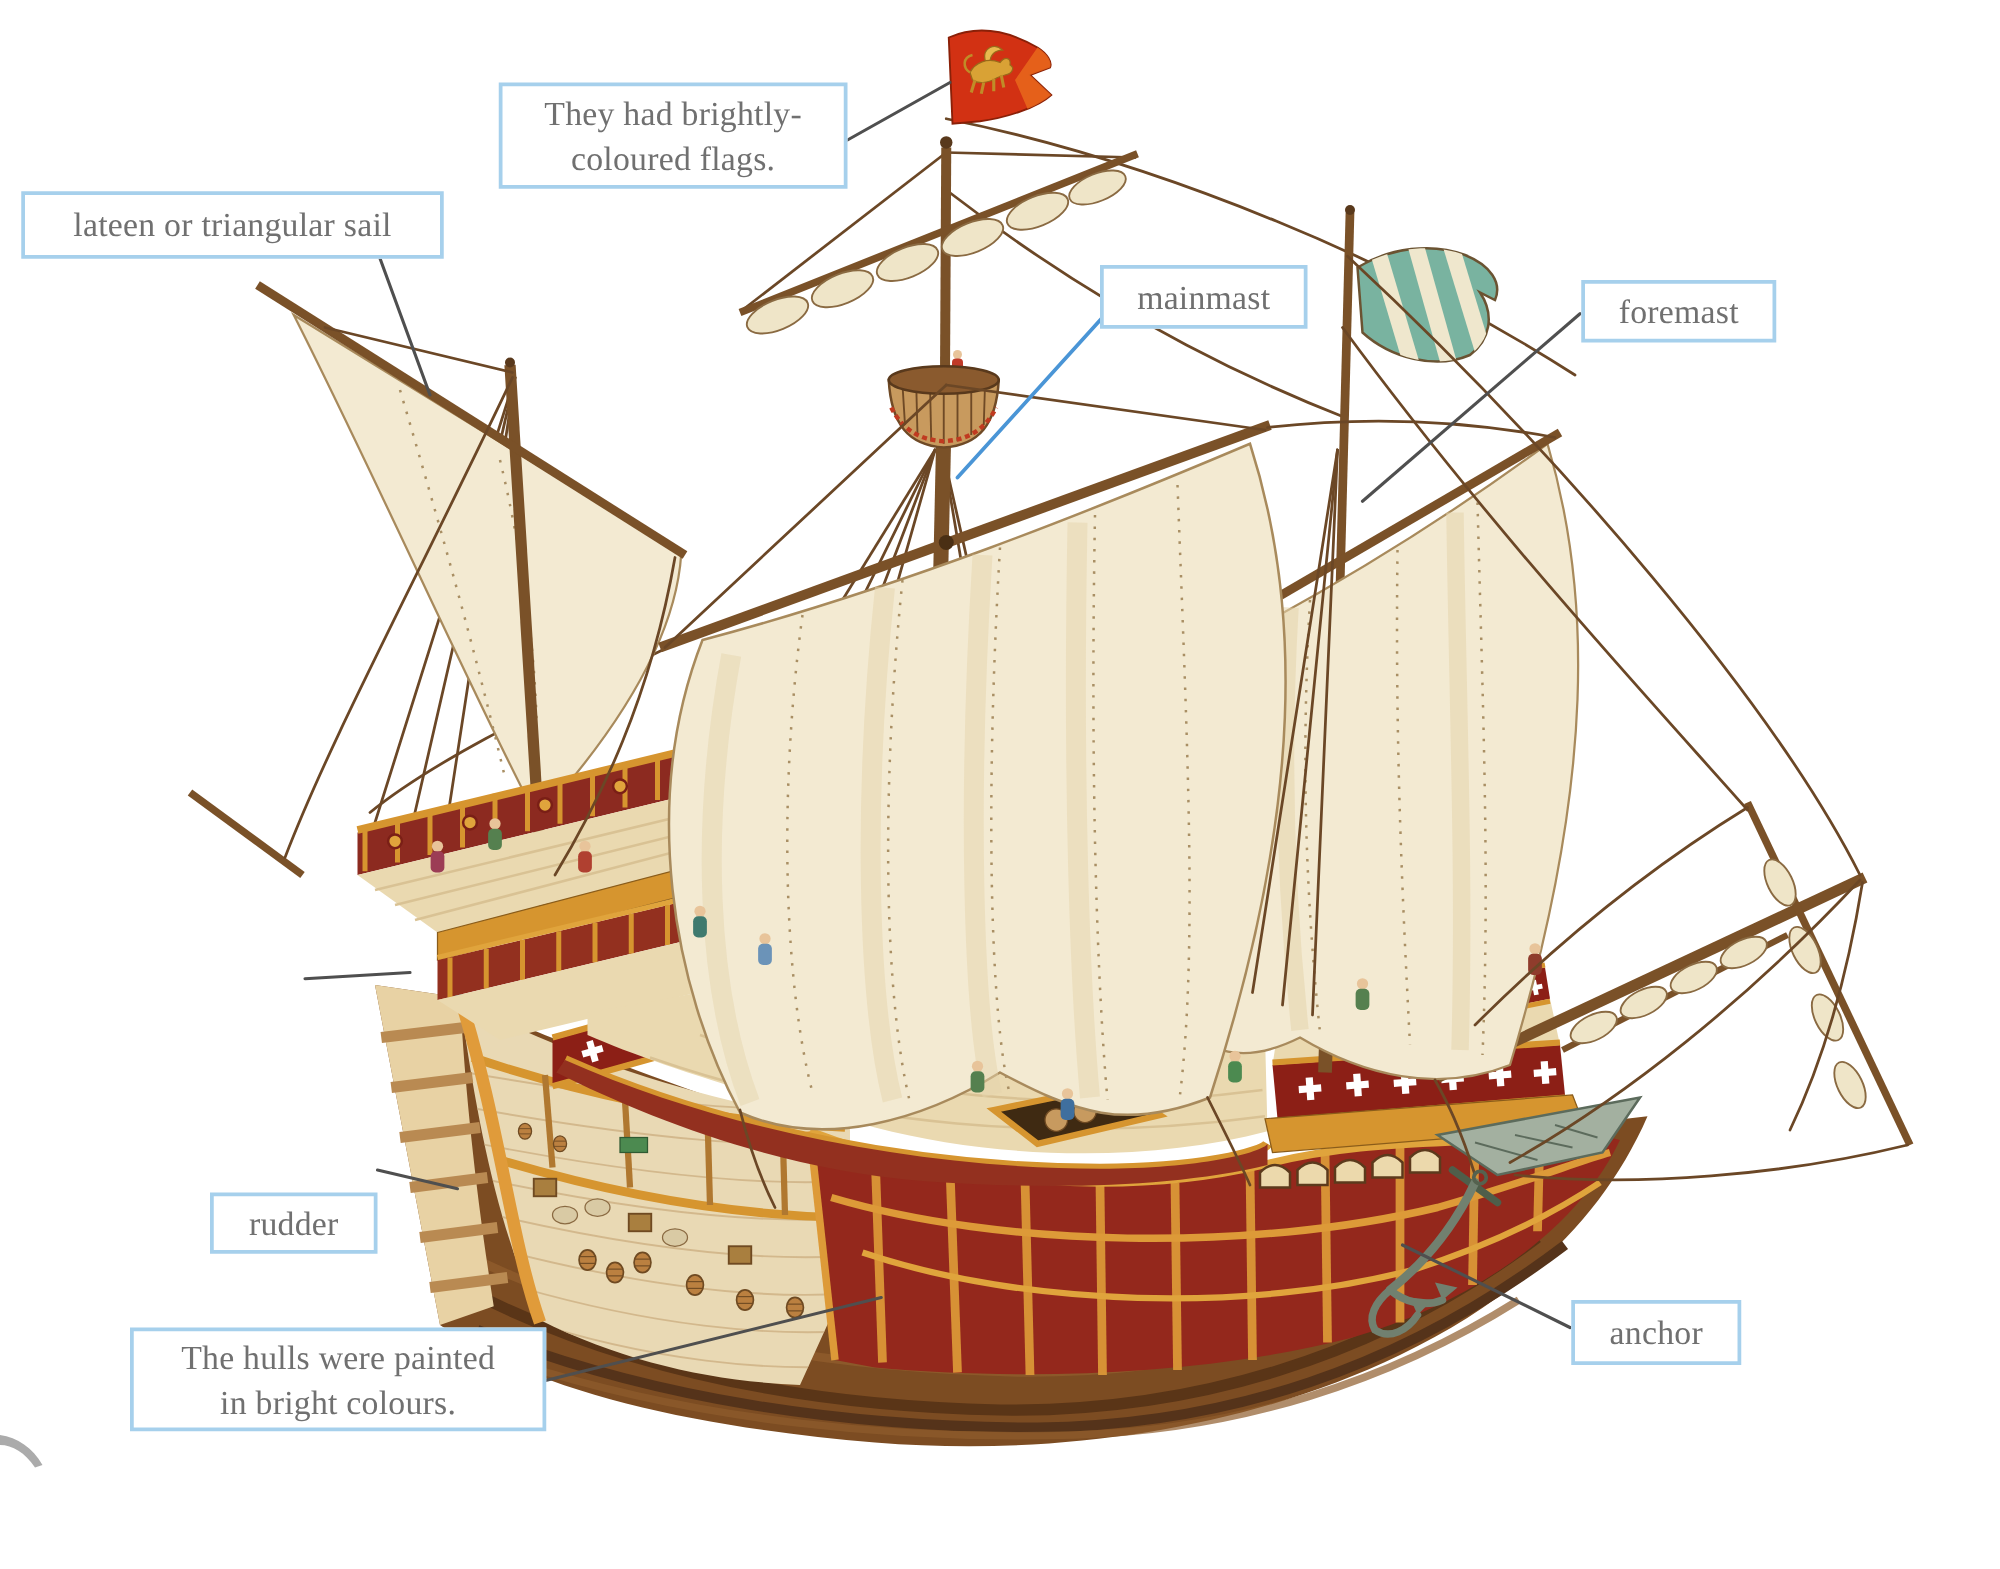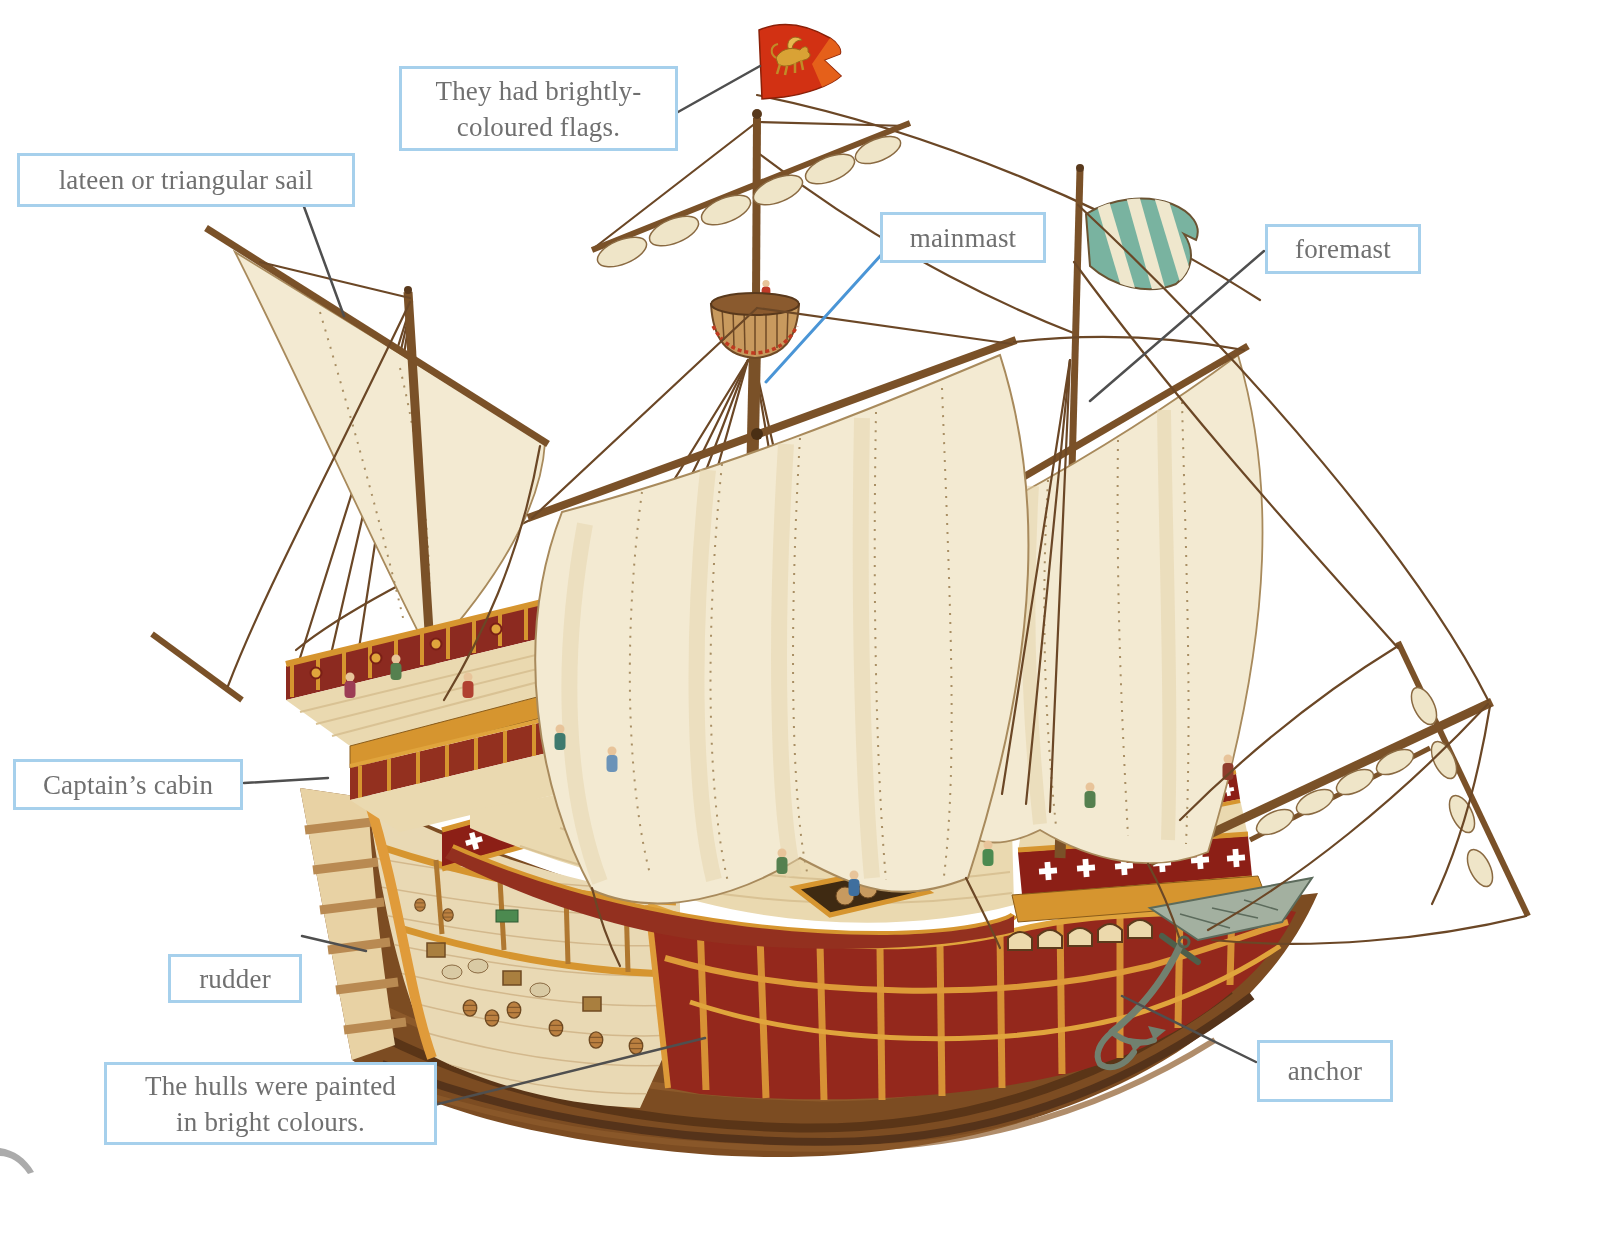--- a/index.html
+++ b/index.html
@@ -10,21 +10,21 @@
          color:#707070;font-size:27px;line-height:36px;letter-spacing:.2px;
          display:flex;align-items:center;justify-content:center;text-align:center;
          white-space:pre-line;z-index:5;}
   #lb-flags   {left:399px;  top:66px;   width:279px; height:85px;}
   #lb-lateen  {left:17px;   top:153px;  width:338px; height:54px;}
   #lb-mainmast{left:880px;  top:212px;  width:166px; height:51px;}
   #lb-foremast{left:1265px; top:224px;  width:156px; height:50px;text-align:center;}
   #lb-captain {left:13px;   top:759px;  width:230px; height:51px;}
   #lb-rudder  {left:168px;  top:954px;  width:134px; height:49px;}
   #lb-hulls   {left:104px;  top:1062px; width:333px; height:83px;}
-  #lb-anchor  {left:1257px; top:1040px; width:136px; height:62px;}
+  #lb-anchor  {left:1257px; top:1040px; width:136px; height:52px;}
 </style>
 </head>
 <body>
 
 <div id="stage">
 
 <svg id="ship-svg" width="1600" height="1255" viewBox="0 0 1600 1255">
   <defs>
     <path id="xc" d="M -3.2,-10 H 3.2 V -3.2 H 10 V 3.2 H 3.2 V 10 H -3.2 V 3.2 H -10 V -3.2 H -3.2 Z" fill="#ffffff"></path>
     <g id="pp">
@@ -456,18 +456,17 @@
   </g>
 
   <path d="M 0,1148 C 14,1150 26,1158 34,1172 L 28,1174 C 20,1162 10,1156 0,1156 Z" fill="#8f8f8f" opacity=".75"></path>
 </svg>
 
   <div class="label" id="lb-flags">They had brightly-
 coloured flags.</div>
   <div class="label" id="lb-mainmast">mainmast</div>
   <div class="label" id="lb-lateen">lateen or triangular sail</div>
   <div class="label" id="lb-foremast">foremast</div>
-  <div class="label" id="lb-captain">Captain’s cabin</div>
   <div class="label" id="lb-rudder">rudder</div>
   <div class="label" id="lb-hulls">The hulls were painted
 in bright colours.</div>
   <div class="label" id="lb-anchor">anchor</div>
 </div>
 
 </body></html>

